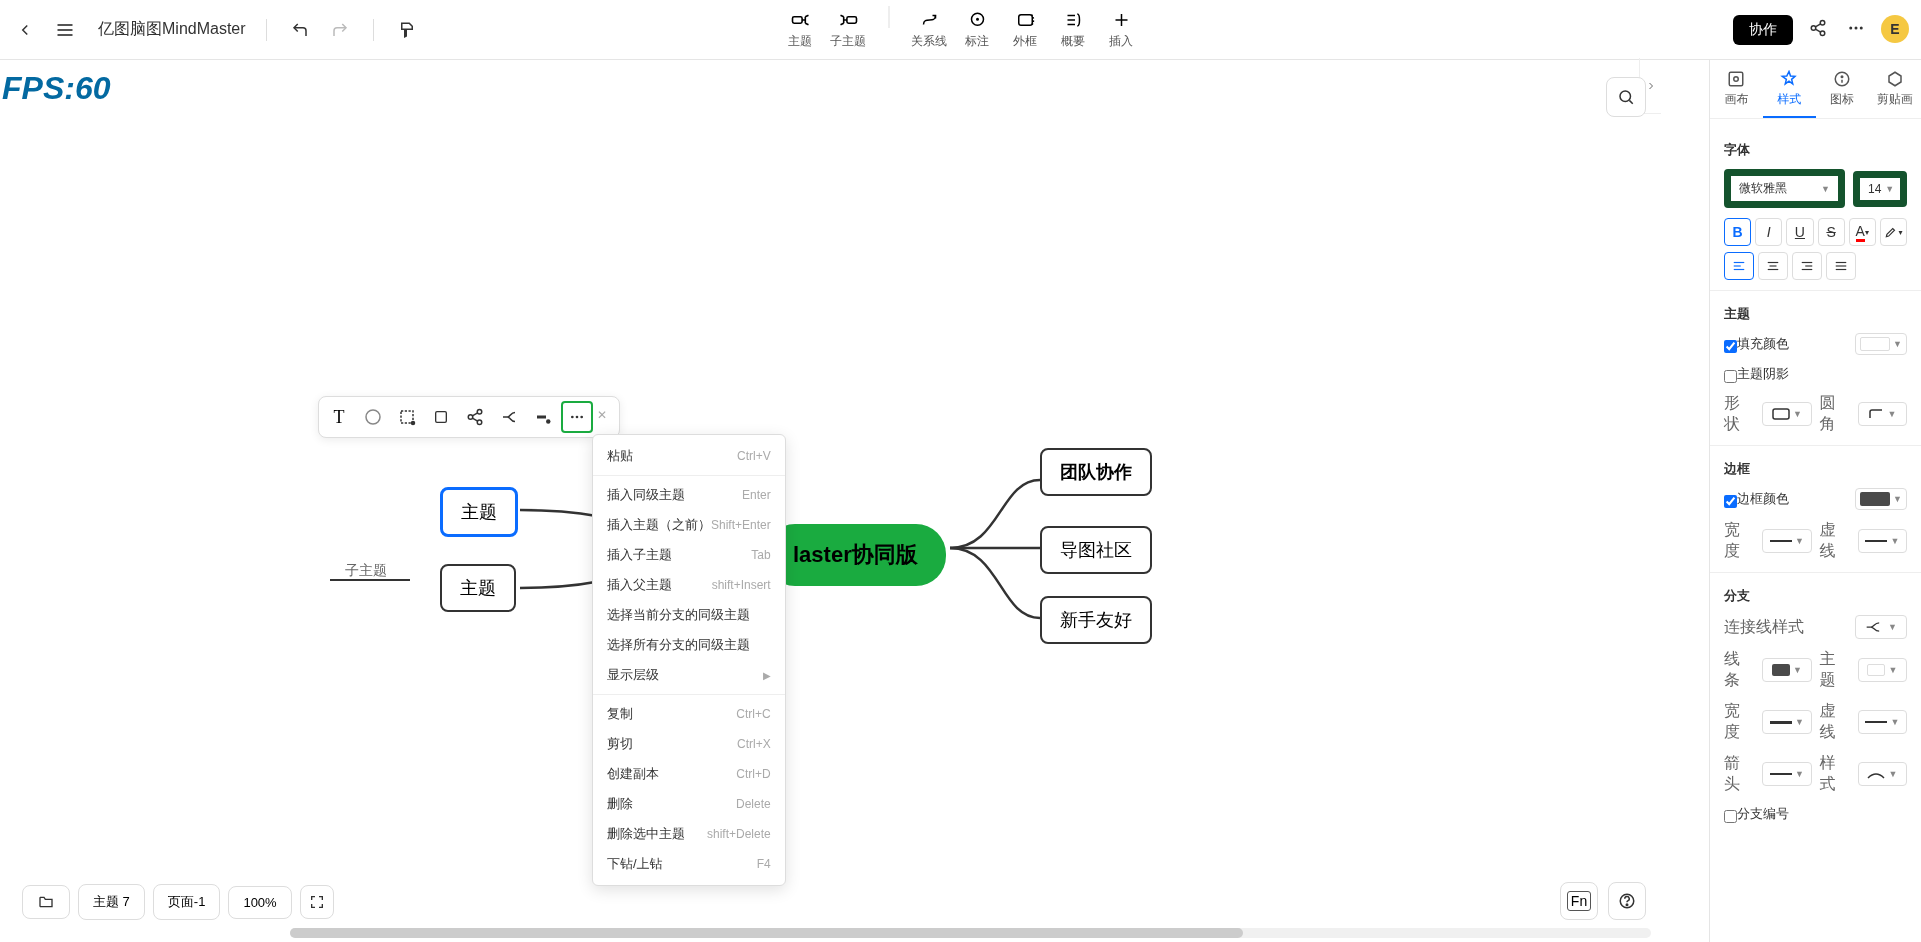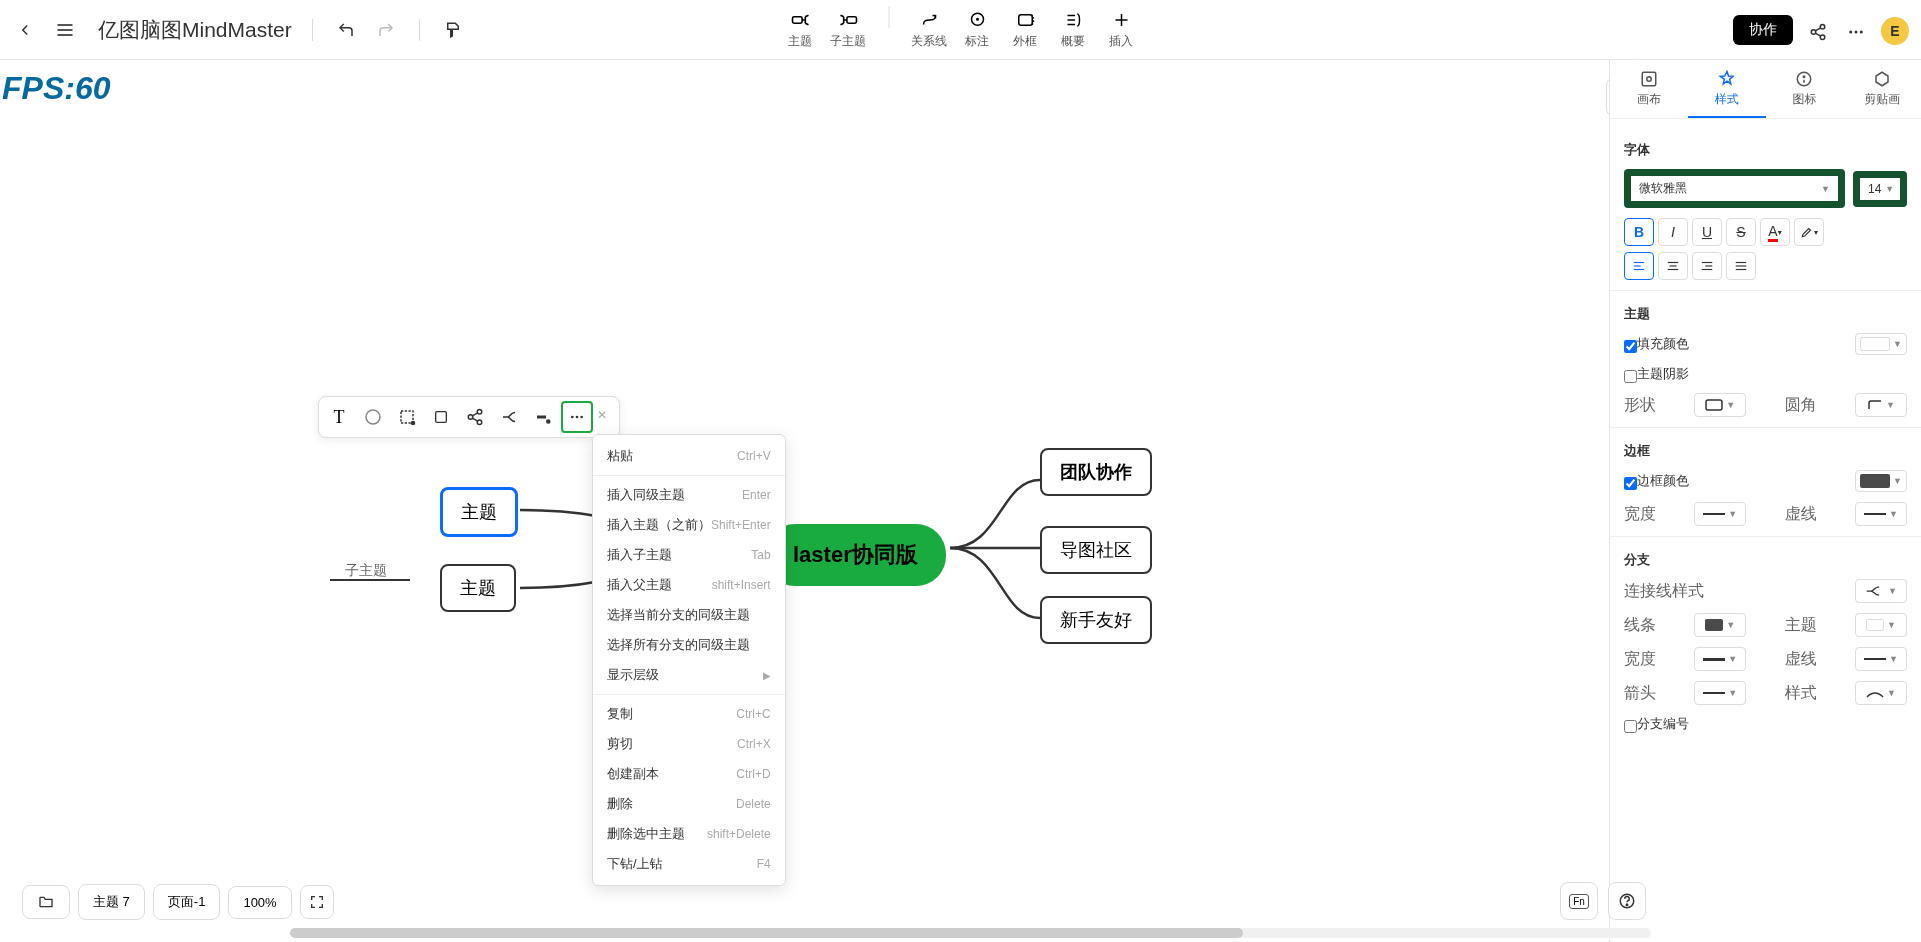--- a/index.html
+++ b/index.html
@@ -1,30 +1,30 @@
 <!DOCTYPE html>
 <html><head>
 <meta charset="utf-8">
 <style>
 * { box-sizing: border-box; margin: 0; padding: 0; font-family: "Microsoft YaHei", Arial, sans-serif; }
 body { background: #fff; width: 1921px; height: 942px; overflow: hidden; position: relative; }
 
 
 .topbar { height: 60px; border-bottom: 1px solid #e5e5e5; display: flex; align-items: center; padding: 0 12px; position: relative; }
 .topbar .left { display: flex; align-items: center; gap: 14px; }
-.topbar .title { font-size: 21px; color: #333; margin-left: 6px; }
+.topbar .title { font-size: 16px; color: #333; margin-left: 6px; }
 .divider-v { width: 1px; height: 22px; background: #ddd; margin: 0 6px; }
 .icon-btn { width: 26px; height: 26px; display: flex; align-items: center; justify-content: center; cursor: pointer; color: #333; border-radius: 4px; }
 .icon-btn.disabled { color: #bbb; }
 .topbar .center { position: absolute; left: 50%; transform: translateX(-50%); display: flex; gap: 6px; }
 .center-group { display: flex; gap: 4px; padding: 0 6px; }
 .center-btn { display: flex; flex-direction: column; align-items: center; justify-content: center; width: 44px; cursor: pointer; padding: 4px 0; }
 .center-btn .cicon { height: 20px; display: flex; align-items: center; justify-content: center; }
 .center-btn .clabel { font-size: 12px; color: #555; margin-top: 3px; }
-.topbar .right { margin-left: auto; display: flex; align-items: flex-end; gap: 12px; }
+.topbar .right { margin-left: auto; display: flex; align-items: flex-start; gap: 12px; }
 .collab-btn { background: #000; color: #fff; padding: 6px 16px; border-radius: 6px; font-size: 14px; cursor: pointer; }
 .avatar { width: 28px; height: 28px; border-radius: 50%; background: #f5c842; display: flex; align-items: center; justify-content: center; font-weight: bold; color: #333; font-size: 14px; }
 
 
 .fps { position: absolute; top: 70px; left: 2px; font-size: 32px; font-weight: bold; color: #0369a1; font-style: italic; }
 
 
 .canvas { position: absolute; top: 60px; left: 0; right: 260px; bottom: 0; }
 .mindmap { position: absolute; top: 0; left: 0; width: 100%; height: 100%; }
 
@@ -47,21 +47,21 @@
 .ctx-sep { height: 1px; background: #eee; margin: 4px 0; }
 .ctx-item .arrow { color: #aaa; font-size: 10px; }
 
 
 .search-fab { position: absolute; right: 275px; top: 77px; width: 40px; height: 40px; border: 1px solid #ddd; border-radius: 8px; display: flex; align-items: center; justify-content: center; cursor: pointer; background:#fff;}
 
 
 .sidebar-collapse { position: absolute; right: 260px; top: 58px; width: 22px; height: 56px; display:flex; align-items:center; justify-content:center; cursor:pointer; border-left:1px solid #eee; border-bottom:1px solid #eee;}
 
 
-.right-panel { position: absolute; right: 0; top: 60px; bottom: 0; width: 312px; border-left: 1px solid #e5e5e5; background: #fff; display: flex; flex-direction: column; }
+.right-panel { position: absolute; right: 0; top: 60px; bottom: 0; width: 212px; border-left: 1px solid #e5e5e5; background: #fff; display: flex; flex-direction: column; }
 .panel-tabs { display: flex; border-bottom: 1px solid #eee; }
 .ptab { flex: 1; text-align: center; padding: 10px 0 8px; cursor: pointer; font-size: 12px; color: #555; display:flex; flex-direction:column; align-items:center; gap:3px;}
 .ptab.active { color: #0a6cff; border-bottom: 2px solid #0a6cff; }
 .ptab .picon{height:18px; display:flex; align-items:center; justify-content:center;}
 .panel-body { padding: 12px 14px; overflow-y: auto; font-size: 13px; color: #333; }
 .sect-title { font-weight: bold; margin: 10px 0 10px; font-size: 13px; }
 .row { display: flex; align-items: center; justify-content: space-between; margin-bottom: 10px; gap: 8px; }
 .select { border: 7px solid #14532d; border-radius: 4px; padding: 4px 8px; font-size: 12px; display: flex; align-items: center; justify-content: space-between; cursor: pointer; background:#fff; }
 .select .caret { font-size: 9px; color: #888; margin-left:4px;}
 .btn-row { display: flex; gap: 4px; }
@@ -608,21 +608,21 @@
         <polyline points="4 9 4 4 9 4"></polyline>
         <polyline points="20 9 20 4 15 4"></polyline>
         <polyline points="4 15 4 20 9 20"></polyline>
         <polyline points="20 15 20 20 15 20"></polyline>
       </svg>
     </div>
 </div>
 
 <div class="bottom-right">
   <div class="br-btn">
-      <span style="border:1px solid #555;border-radius:3px;padding:1px 3px;font-size:10px;">Fn</span>
+      <span style="border:1px solid #555;border-radius:3px;padding:1px 3px;font-size:14px;">Fn</span>
     </div>
   <div class="br-btn">
       <svg width="18" height="18" viewBox="0 0 24 24" fill="none" stroke="#333" stroke-width="2">
         <circle cx="12" cy="12" r="9"></circle>
         <path d="M9 9a3 3 0 1 1 4 2.8c-.7.4-1 1-1 1.7"></path>
         <circle cx="12" cy="17" r="1" fill="#333"></circle>
       </svg>
     </div>
 </div>
 

